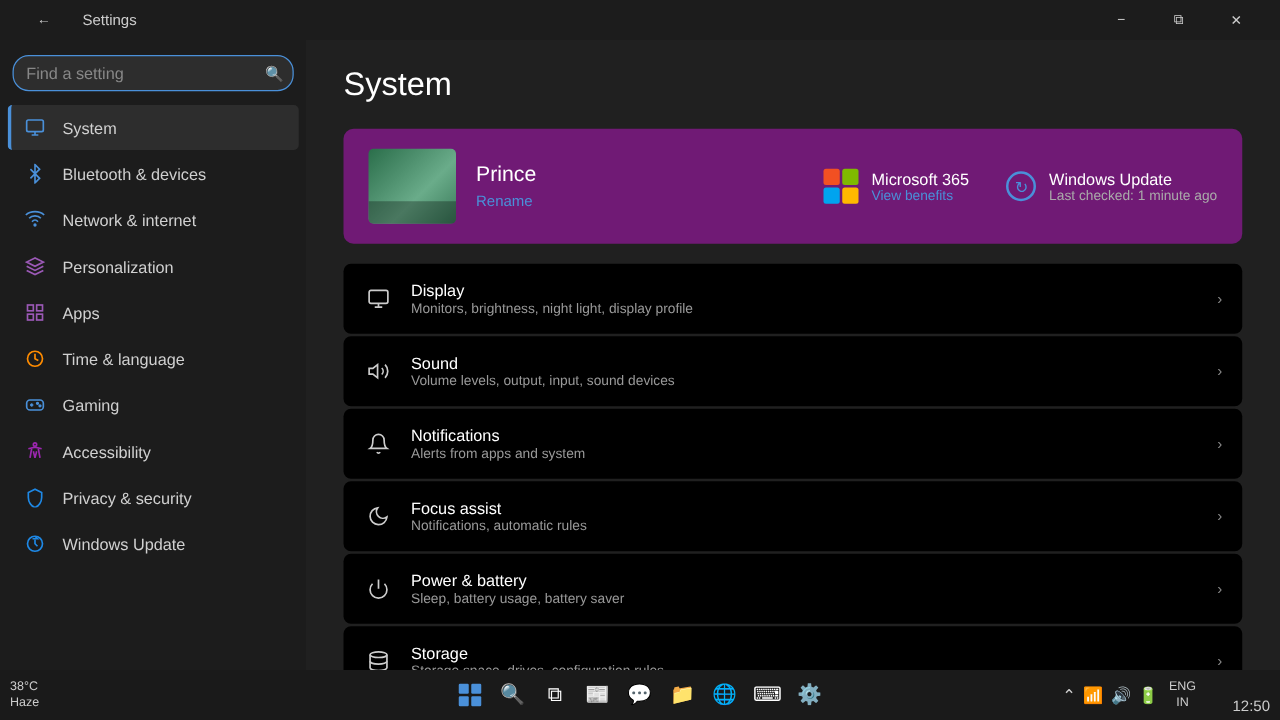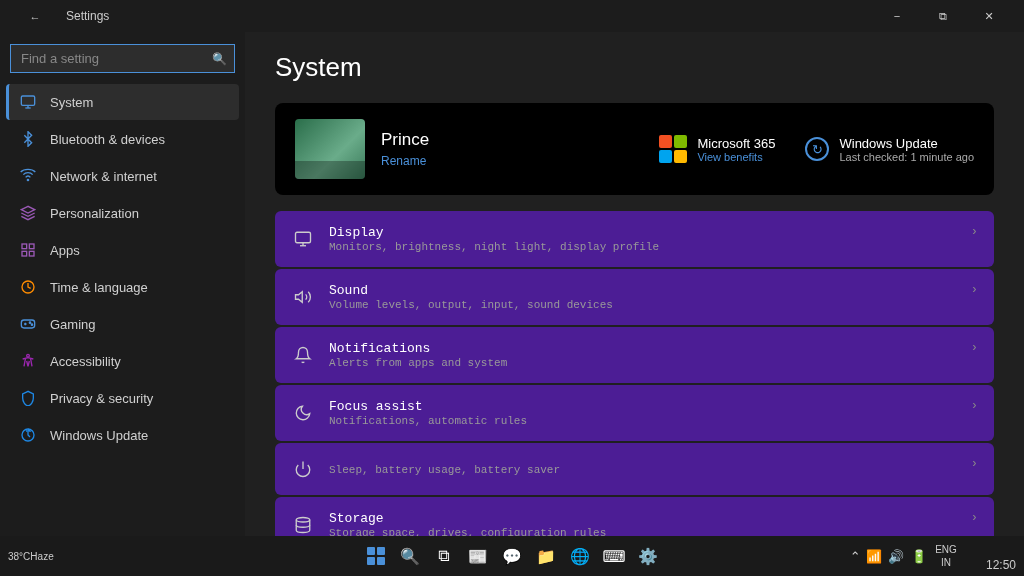--- a/index.html
+++ b/index.html
@@ -68,21 +68,21 @@
     .sidebar-search {
       margin: 4px 10px 10px 10px;
       position: relative;
       display: flex;
       align-items: center;
     }
     .sidebar-search input {
       width: 100%;
       background: #2d2d2d;
       border: 1px solid #4a90d9;
-      border-radius: 0;
+      border-radius: 13px;
       color: #ccc;
       padding: 6px 32px 6px 10px;
       font-size: 13px;
       outline: none;
     }
     .sidebar-search input::placeholder { color: #888; }
     .search-icon {
       position: absolute;
       right: 8px;
       color: #888;
@@ -137,21 +137,21 @@
       font-weight: 300;
       color: #fff;
       margin-bottom: 20px;
     }
 
     
     .profile-section {
       display: flex;
       align-items: center;
       justify-content: space-between;
-      background: #000000;
+      background: #701a75;
       border-radius: 8px;
       padding: 16px 20px;
       margin-bottom: 16px;
     }
     .profile-left {
       display: flex;
       align-items: center;
       gap: 16px;
     }
     .profile-image {
@@ -225,28 +225,27 @@
     .update-info p { font-size: 11px; color: #aaa; }
 
     
     .settings-list {
       display: flex;
       flex-direction: column;
       gap: 2px;
     }
     .setting-item {
       display: flex;
-      align-items: flex-start;
+      align-items: center;
       padding: 14px 16px;
-      background: #4c1d95;
+      background: #000000;
       border-radius: 6px;
       cursor: pointer;
       transition: background 0.15s;
       justify-content: space-between;
-      font-family: Liberation Mono, monospace;
     }
     .setting-left {
       display: flex;
       align-items: center;
       gap: 14px;
     }
     .setting-icon {
       width: 24px;
       height: 24px;
       display: flex;
@@ -284,21 +283,21 @@
       left: 0;
       right: 0;
     }
     .taskbar-left {
       display: flex;
       align-items: center;
       gap: 4px;
     }
     .taskbar-temp {
       display: flex;
-      flex-direction: row;
+      flex-direction: column;
       font-size: 10px;
       color: #ccc;
       line-height: 1.3;
     }
     .taskbar-center {
       display: flex;
       align-items: center;
       gap: 6px;
       position: absolute;
       left: 50%;
@@ -577,20 +576,21 @@
     <span class="chevron">›</span>
   </div>
         <div class="setting-item">
     <div class="setting-left">
       <div class="setting-icon">
         <svg width="18" height="18" viewBox="0 0 24 24" fill="none" stroke="#ccc" stroke-width="1.8">
                 <path d="M18.36 6.64a9 9 0 1 1-12.73 0M12 2v10"></path>
               </svg>
       </div>
       <div class="setting-text">
+        <h3>Power &amp; battery</h3>
         <p>Sleep, battery usage, battery saver</p>
       </div>
     </div>
     <span class="chevron">›</span>
   </div>
         <div class="setting-item">
     <div class="setting-left">
       <div class="setting-icon">
         <svg width="18" height="18" viewBox="0 0 24 24" fill="none" stroke="#ccc" stroke-width="1.8">
                 <ellipse cx="12" cy="5" rx="9" ry="3"></ellipse>

